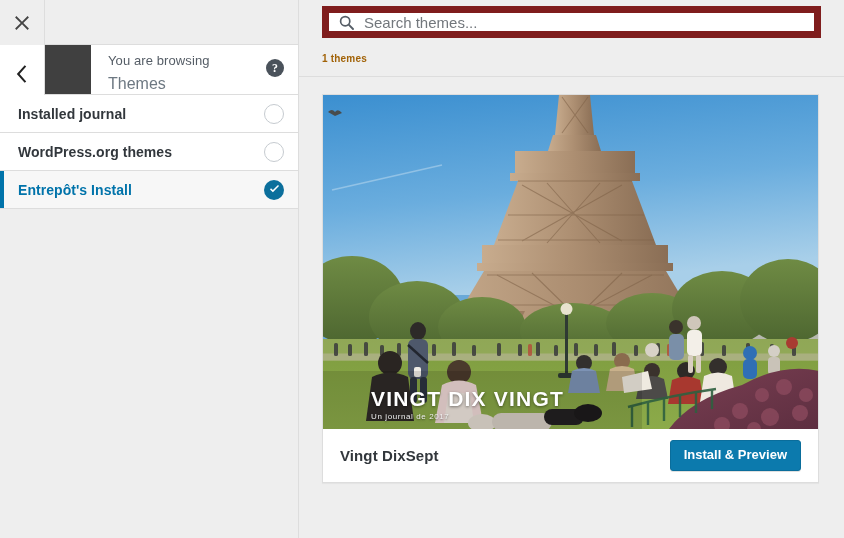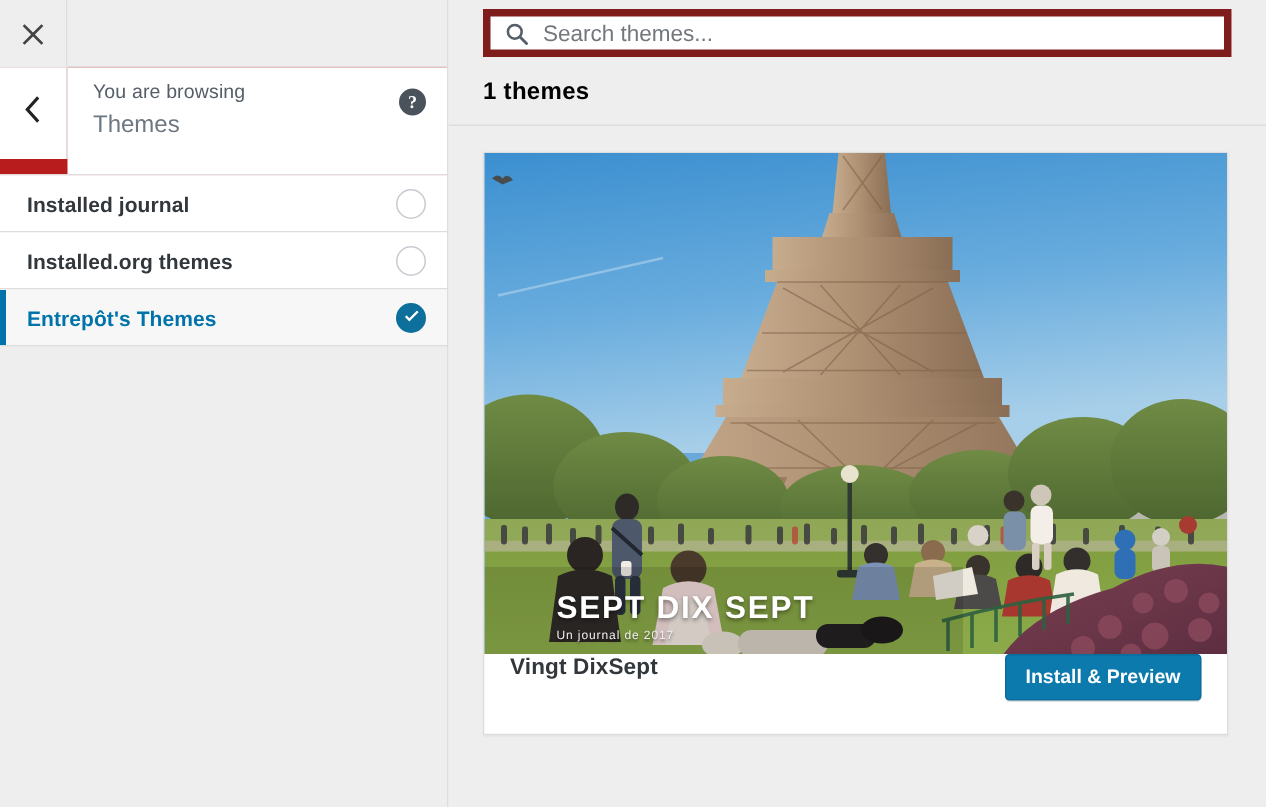--- a/index.html
+++ b/index.html
@@ -47,23 +47,24 @@
   }
   .close-btn svg { display: block; }
   .topbar-filler {
     flex: 1;
     background: #eeeeee;
   }
 
   
   .panel-header {
     display: flex;
-    height: 72px;
-    background: #b91c1c;
+    height: 50px;
+    background: #404040;
     border-bottom: 1px solid #dddddd;
+    gap: 46px;
   }
   .back-btn {
     width: 45px;
     height: 61px;
     border-right: 1px solid #dddddd;
     display: flex;
     align-items: center;
     justify-content: center;
     cursor: pointer;
     background: #ffffff;
@@ -161,21 +162,21 @@
     overflow: hidden;
   }
 
   .search-row {
     padding: 6px 23px 0 23px;
   }
   .search-box {
     position: relative;
     height: 32px;
     background: #ffffff;
-    border: 5px solid #7f1d1d;
+    border: 7px solid #7f1d1d;
     display: flex;
     align-items: center;
     padding: 0 10px;
   }
   .search-box .mag {
     flex: 0 0 auto;
     margin-right: 8px;
     display: flex;
     align-items: center;
   }
@@ -188,23 +189,23 @@
     background: transparent;
     font-family: "Liberation Sans", sans-serif;
   }
   .search-input::placeholder {
     color: #72777c;
     opacity: 1;
   }
 
   .themes-count {
     padding: 15px 23px 0 23px;
-    font-size: 16px;
+    font-size: 10px;
     font-weight: bold;
-    color: #000000;
+    color: #a16207;
     letter-spacing: 0.2px;
   }
 
   .divider {
     margin: 12px 0 0 0;
     height: 1px;
     background: #dddddd;
   }
 
   .theme-grid {
@@ -244,21 +245,21 @@
     font-size: 8px;
     color: #f0f0f0;
     letter-spacing: 0.6px;
     text-shadow: 0 1px 2px rgba(0,0,0,0.5);
     margin-top: 2px;
   }
 
   .theme-footer {
     height: 53px;
     display: flex;
-    align-items: flex-start;
+    align-items: center;
     padding: 0 17px;
     background: #ffffff;
     gap: 36px;
   }
   .theme-name {
     flex: 1;
     font-size: 15px;
     font-weight: bold;
     color: #32373c;
     letter-spacing: 0.1px;
@@ -311,26 +312,26 @@
     </div>
 
     <div class="section-list">
 
       <div class="section-item">
         <span class="label">Installed journal</span>
         <span class="radio-empty"></span>
       </div>
 
       <div class="section-item">
-        <span class="label">Installed.org themes</span>
+        <span class="label">WordPress.org themes</span>
         <span class="radio-empty"></span>
       </div>
 
       <div class="section-item active">
-        <span class="label">Entrepôt's Themes</span>
+        <span class="label">Entrepôt's Install</span>
         <span class="radio-checked">
           <svg width="11" height="9" viewBox="0 0 11 9">
             <path d="M1 4.4 L3.9 7.3 L10 1.1 L9 0 L3.9 5.1 L2 3.2 Z" fill="#ffffff"></path>
           </svg>
         </span>
       </div>
 
     </div>
 
     <div class="sidebar-rest"></div>
@@ -542,21 +543,21 @@
 
             <g stroke="#2f6040" stroke-width="2.4" fill="none" opacity="0.9">
               <path d="M310 332 V310 M326 330 V306 M342 326 V302 M358 322 V300 M374 318 V296 M390 314 V294"></path>
               <path d="M306 312 q44 -12 88 -18"></path>
             </g>
 
             <rect x="0" y="276" width="320" height="58" fill="#000000" opacity="0.12"></rect>
           </svg>
 
           <div class="overlay-text">
-            <div class="overlay-title">SEPT DIX SEPT</div>
+            <div class="overlay-title">VINGT DIX VINGT</div>
             <div class="overlay-sub">Un journal de 2017</div>
           </div>
         </div>
 
         <div class="theme-footer">
           <div class="theme-name">Vingt DixSept</div>
           <button class="install-btn">Install &amp; Preview</button>
         </div>
 
       </div>

